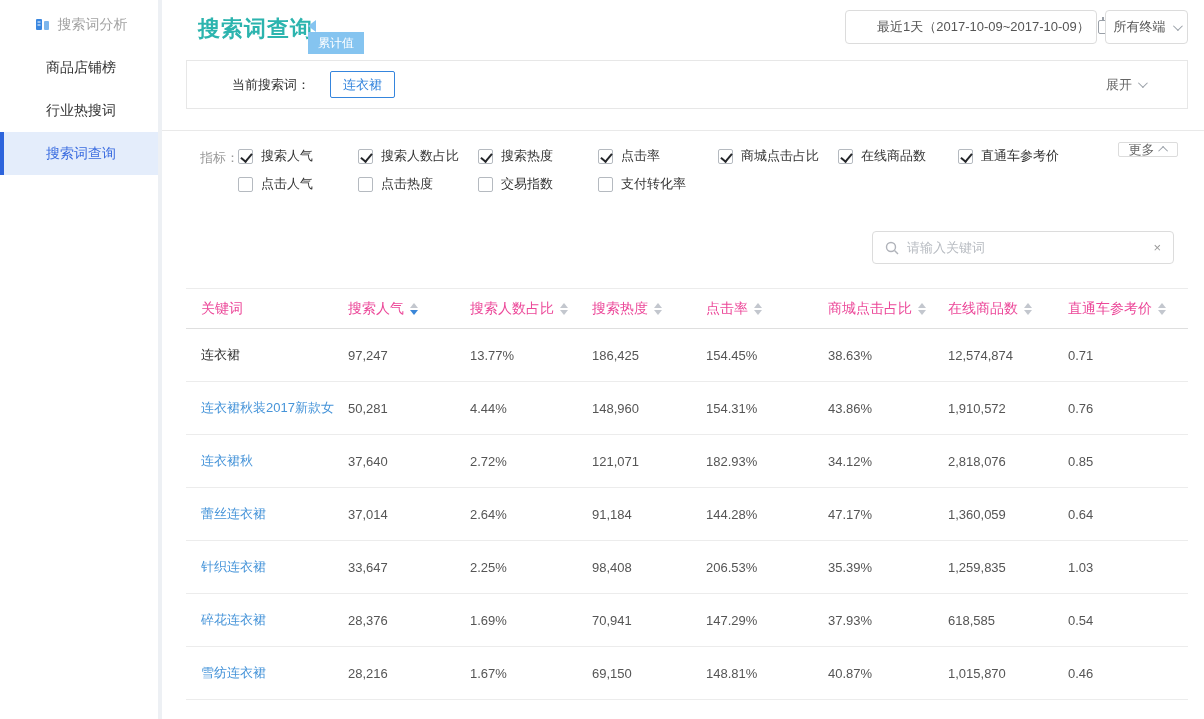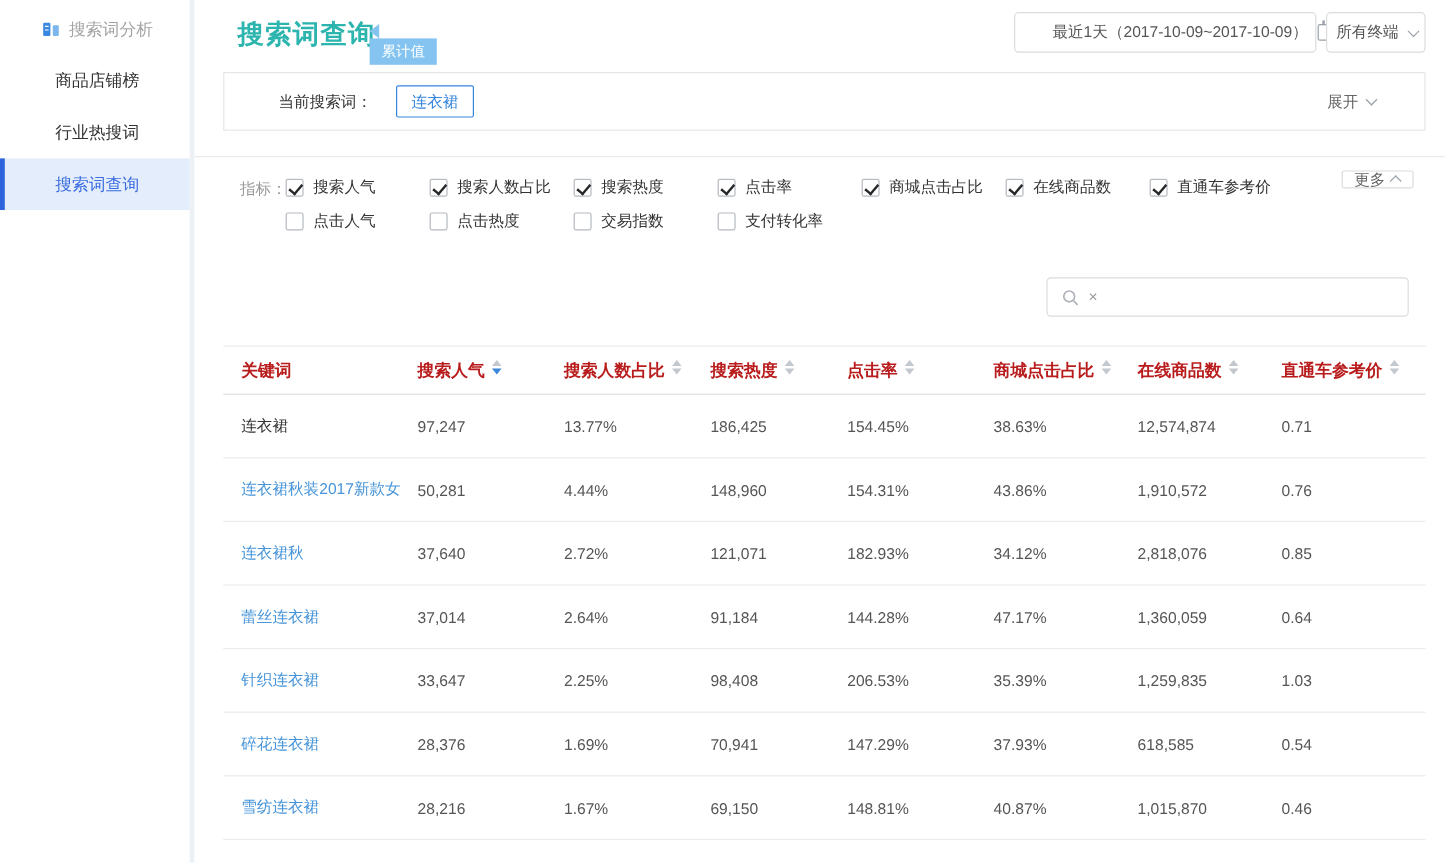--- a/index.html
+++ b/index.html
@@ -76,21 +76,21 @@
     padding:0 12px; gap:8px; background:#fff; }
   .search-box input { flex:1; border:none; outline:none; font-size:13px; color:#333;
     font-family:inherit; background:transparent; }
   .search-box input::placeholder { color:#b8bcc2; }
   .clear-x { color:#999; font-size:13px; cursor:pointer; line-height:1; }
 
   
   .table { position:absolute; left:186px; top:288px; width:1002px; }
   .thead { height:41px; border-top:1px solid #ececec; border-bottom:1px solid #dfdfdf;
     display:flex; align-items:center; padding-left:15px; }
-  .th { font-size:14px; font-weight:bold; color:#b91c1c; display:flex; }
+  .th { font-size:14px; font-weight:normal; color:#ec4899; display:flex; align-items:center; }
   .tr { height:53px; border-bottom:1px solid #ececec; display:flex; align-items:center;
     padding-left:15px; }
   .td { font-size:13px; color:#555; }
   .c0{width:147px;} .c1{width:122px;} .c2{width:122px;} .c3{width:114px;}
   .c4{width:122px;} .c5{width:120px;} .c6{width:120px;} .c7{width:110px;}
   .kw-link { color:#4694d9; cursor:pointer; }
   .kw-plain { color:#333; }
   .sort { display:inline-flex; flex-direction:column; margin-left:6px; cursor:pointer; }
   .tri { width:0; height:0; border-left:4px solid transparent; border-right:4px solid transparent; }
   .tri.up { border-bottom:5px solid #c3c7ce; margin-bottom:2px; }
@@ -208,20 +208,21 @@
 <button class="more-btn">
   <span>更多</span>
   <span class="chev up"></span>
 </button>
 
 <div class="search-box">
   <svg width="14" height="14" viewBox="0 0 14 14">
     <circle cx="6" cy="6" r="4.5" fill="none" stroke="#b0b3ba" stroke-width="1.4"></circle>
     <line x1="9.5" y1="9.5" x2="13" y2="13" stroke="#b0b3ba" stroke-width="1.4"></line>
   </svg>
+  <input type="text" placeholder="请输入关键词" style="">
   <span class="clear-x">×</span>
 </div>
 
 <div class="table">
   <div class="thead" id="table-head">
       <div class="th c0">
         <span>关键词</span>
       </div>
       <div class="th c1">
         <span>搜索人气</span>

